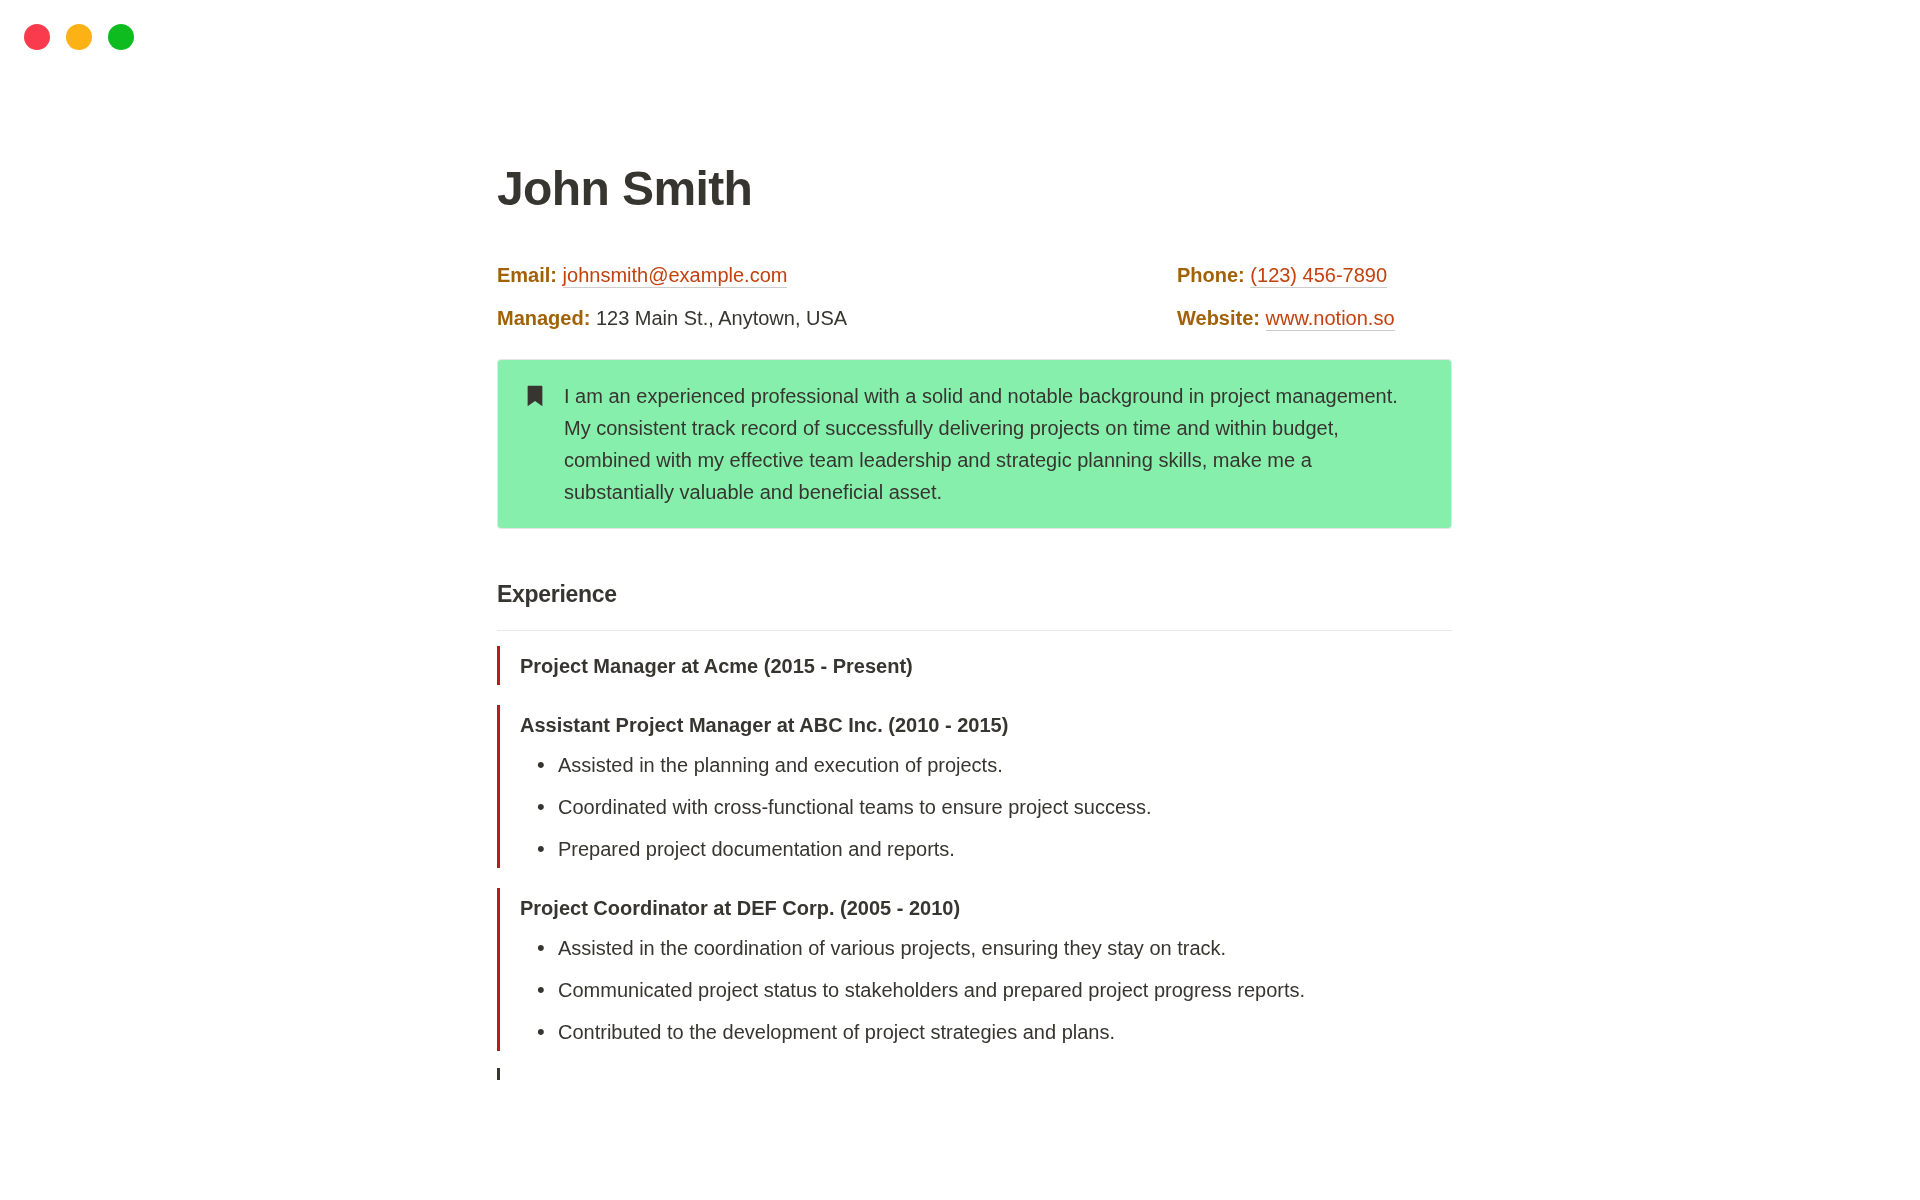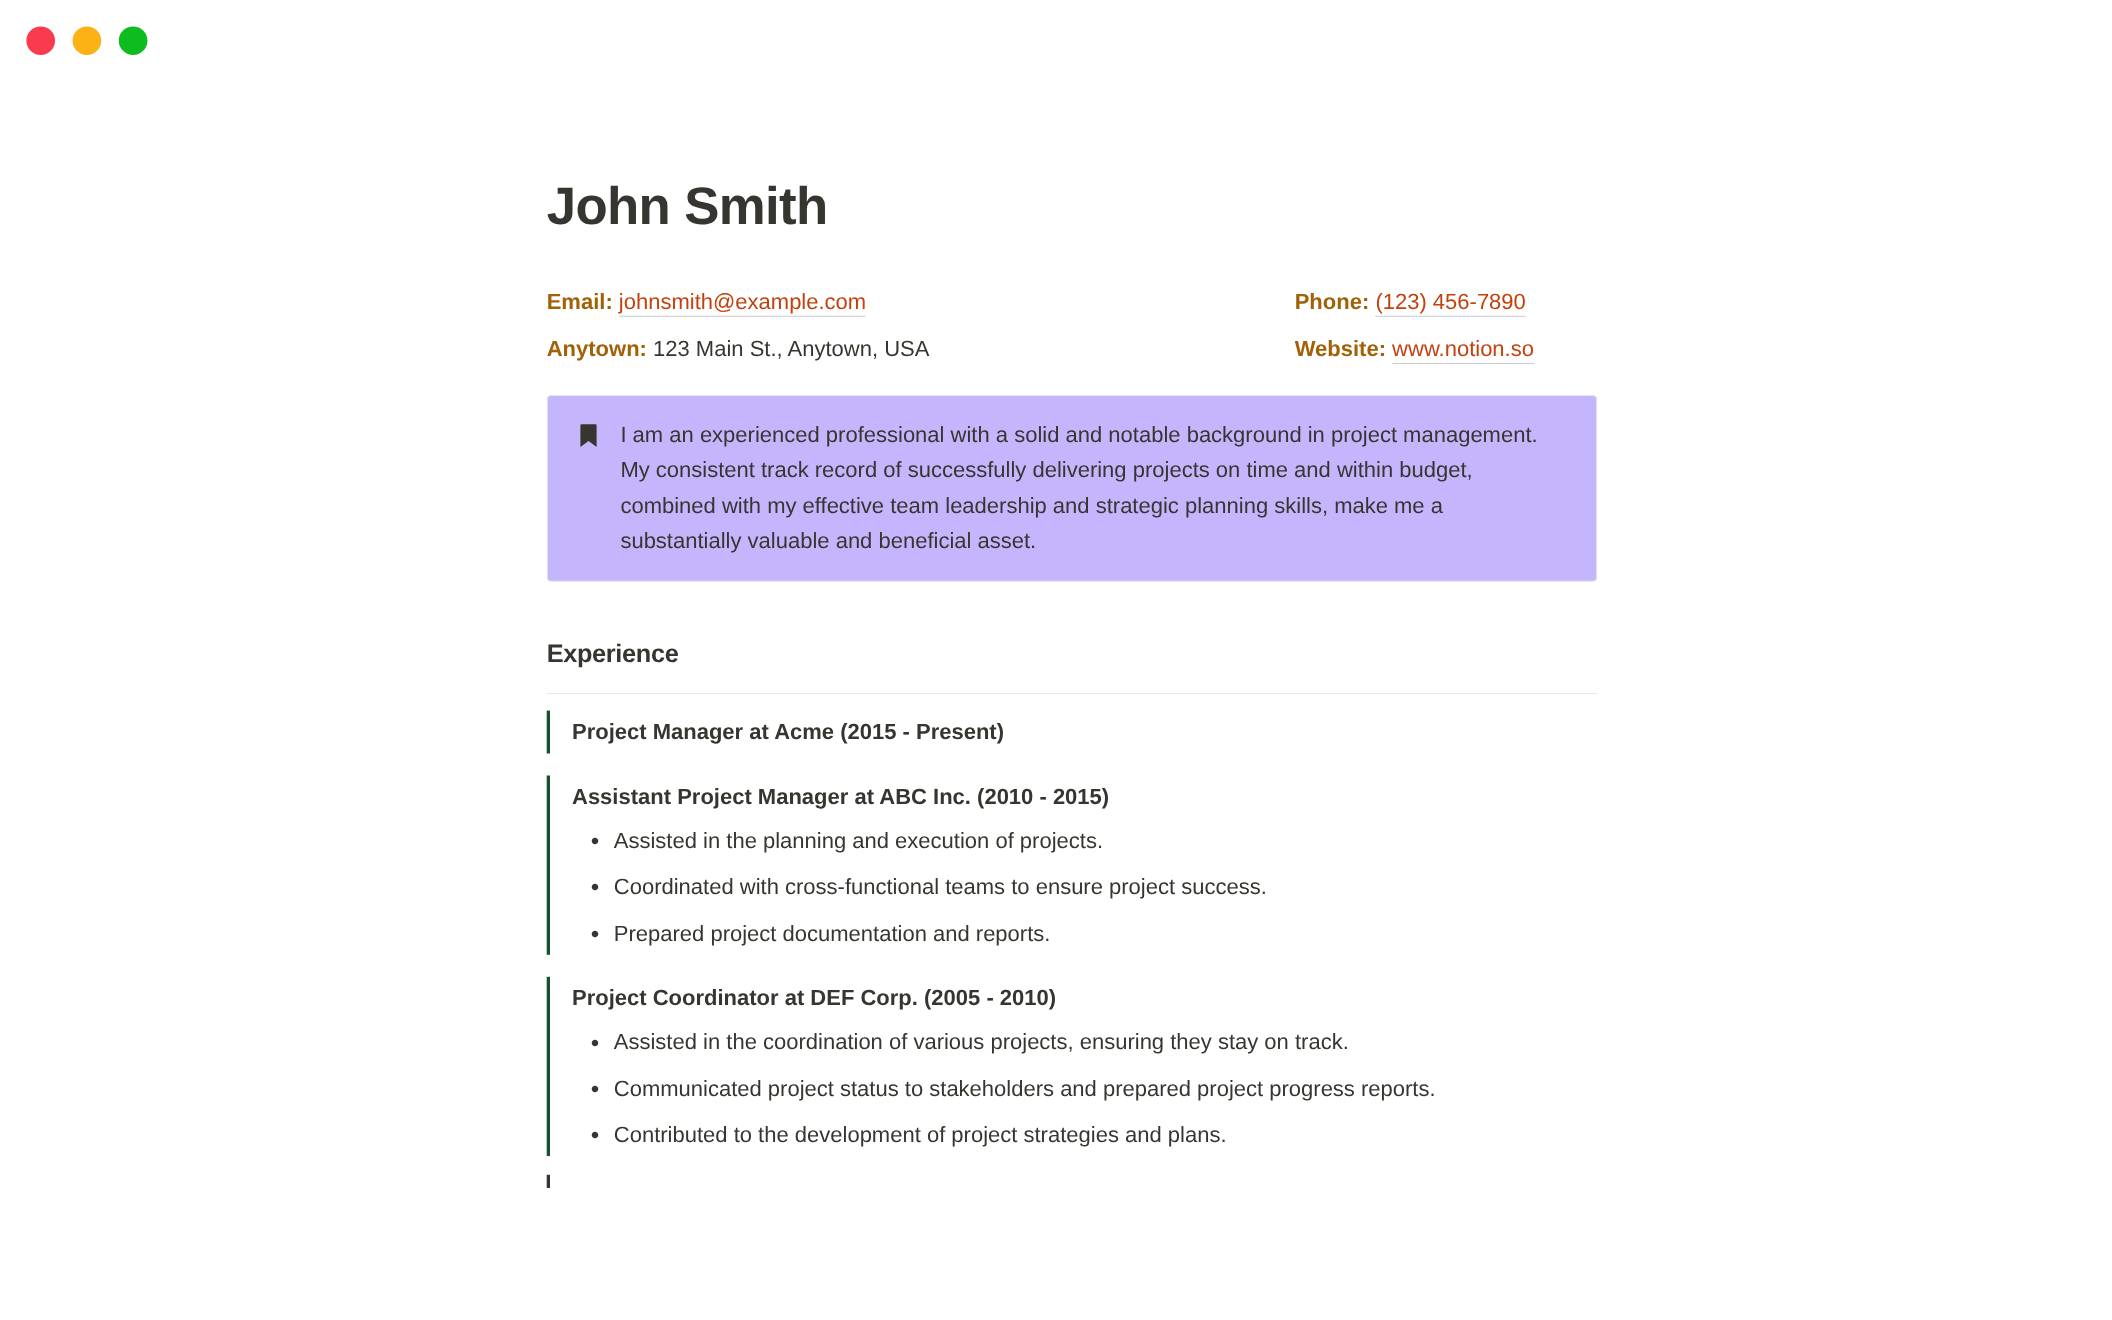--- a/index.html
+++ b/index.html
@@ -56,21 +56,21 @@
 
   
   .callout {
     margin-top: 26px;
     border: 1px solid #e7e6e4;
     border-radius: 4px;
     padding: 20px 24px 20px 24px;
     display: flex;
     align-items: flex-start;
     gap: 16px;
-    background: #c4b5fd;
+    background: #86efac;
   }
   .callout-icon { flex: 0 0 auto; margin-top: 3px; }
   .callout-text { line-height: 32px; color: #37352f; }
 
   
   .section-heading {
     margin-top: 47px;
     font-size: 23px;
     font-weight: 700;
     line-height: 36px;
@@ -78,21 +78,21 @@
   }
   .divider {
     margin-top: 18px;
     border-bottom: 1px solid #e9e9e7;
     height: 0;
   }
 
   
   .entry {
     margin-top: 15px;
-    border-left: 3px solid #14532d;
+    border-left: 3px solid #b91c1c;
     padding: 5px 0 4px 20px;
   }
   .entry + .entry { margin-top: 20px; }
   .entry-title {
     font-weight: 700;
     font-size: 20px;
     line-height: 30px;
   }
   .entry ul {
     margin-top: 10px;
@@ -137,21 +137,21 @@
   <div class="contact-grid">
     <div class="contact-item">
       <b>Email:</b>
       <a class="link">johnsmith@example.com</a>
     </div>
     <div class="contact-item">
       <b>Phone:</b>
       <a class="link">(123) 456-7890</a>
     </div>
     <div class="contact-item">
-      <b>Anytown:</b>
+      <b>Managed:</b>
       <span>123 Main St., Anytown, USA</span>
     </div>
     <div class="contact-item">
       <b>Website:</b>
       <a class="link">www.notion.so</a>
     </div>
   </div>
 
   <div class="callout">
     <span class="callout-icon">

